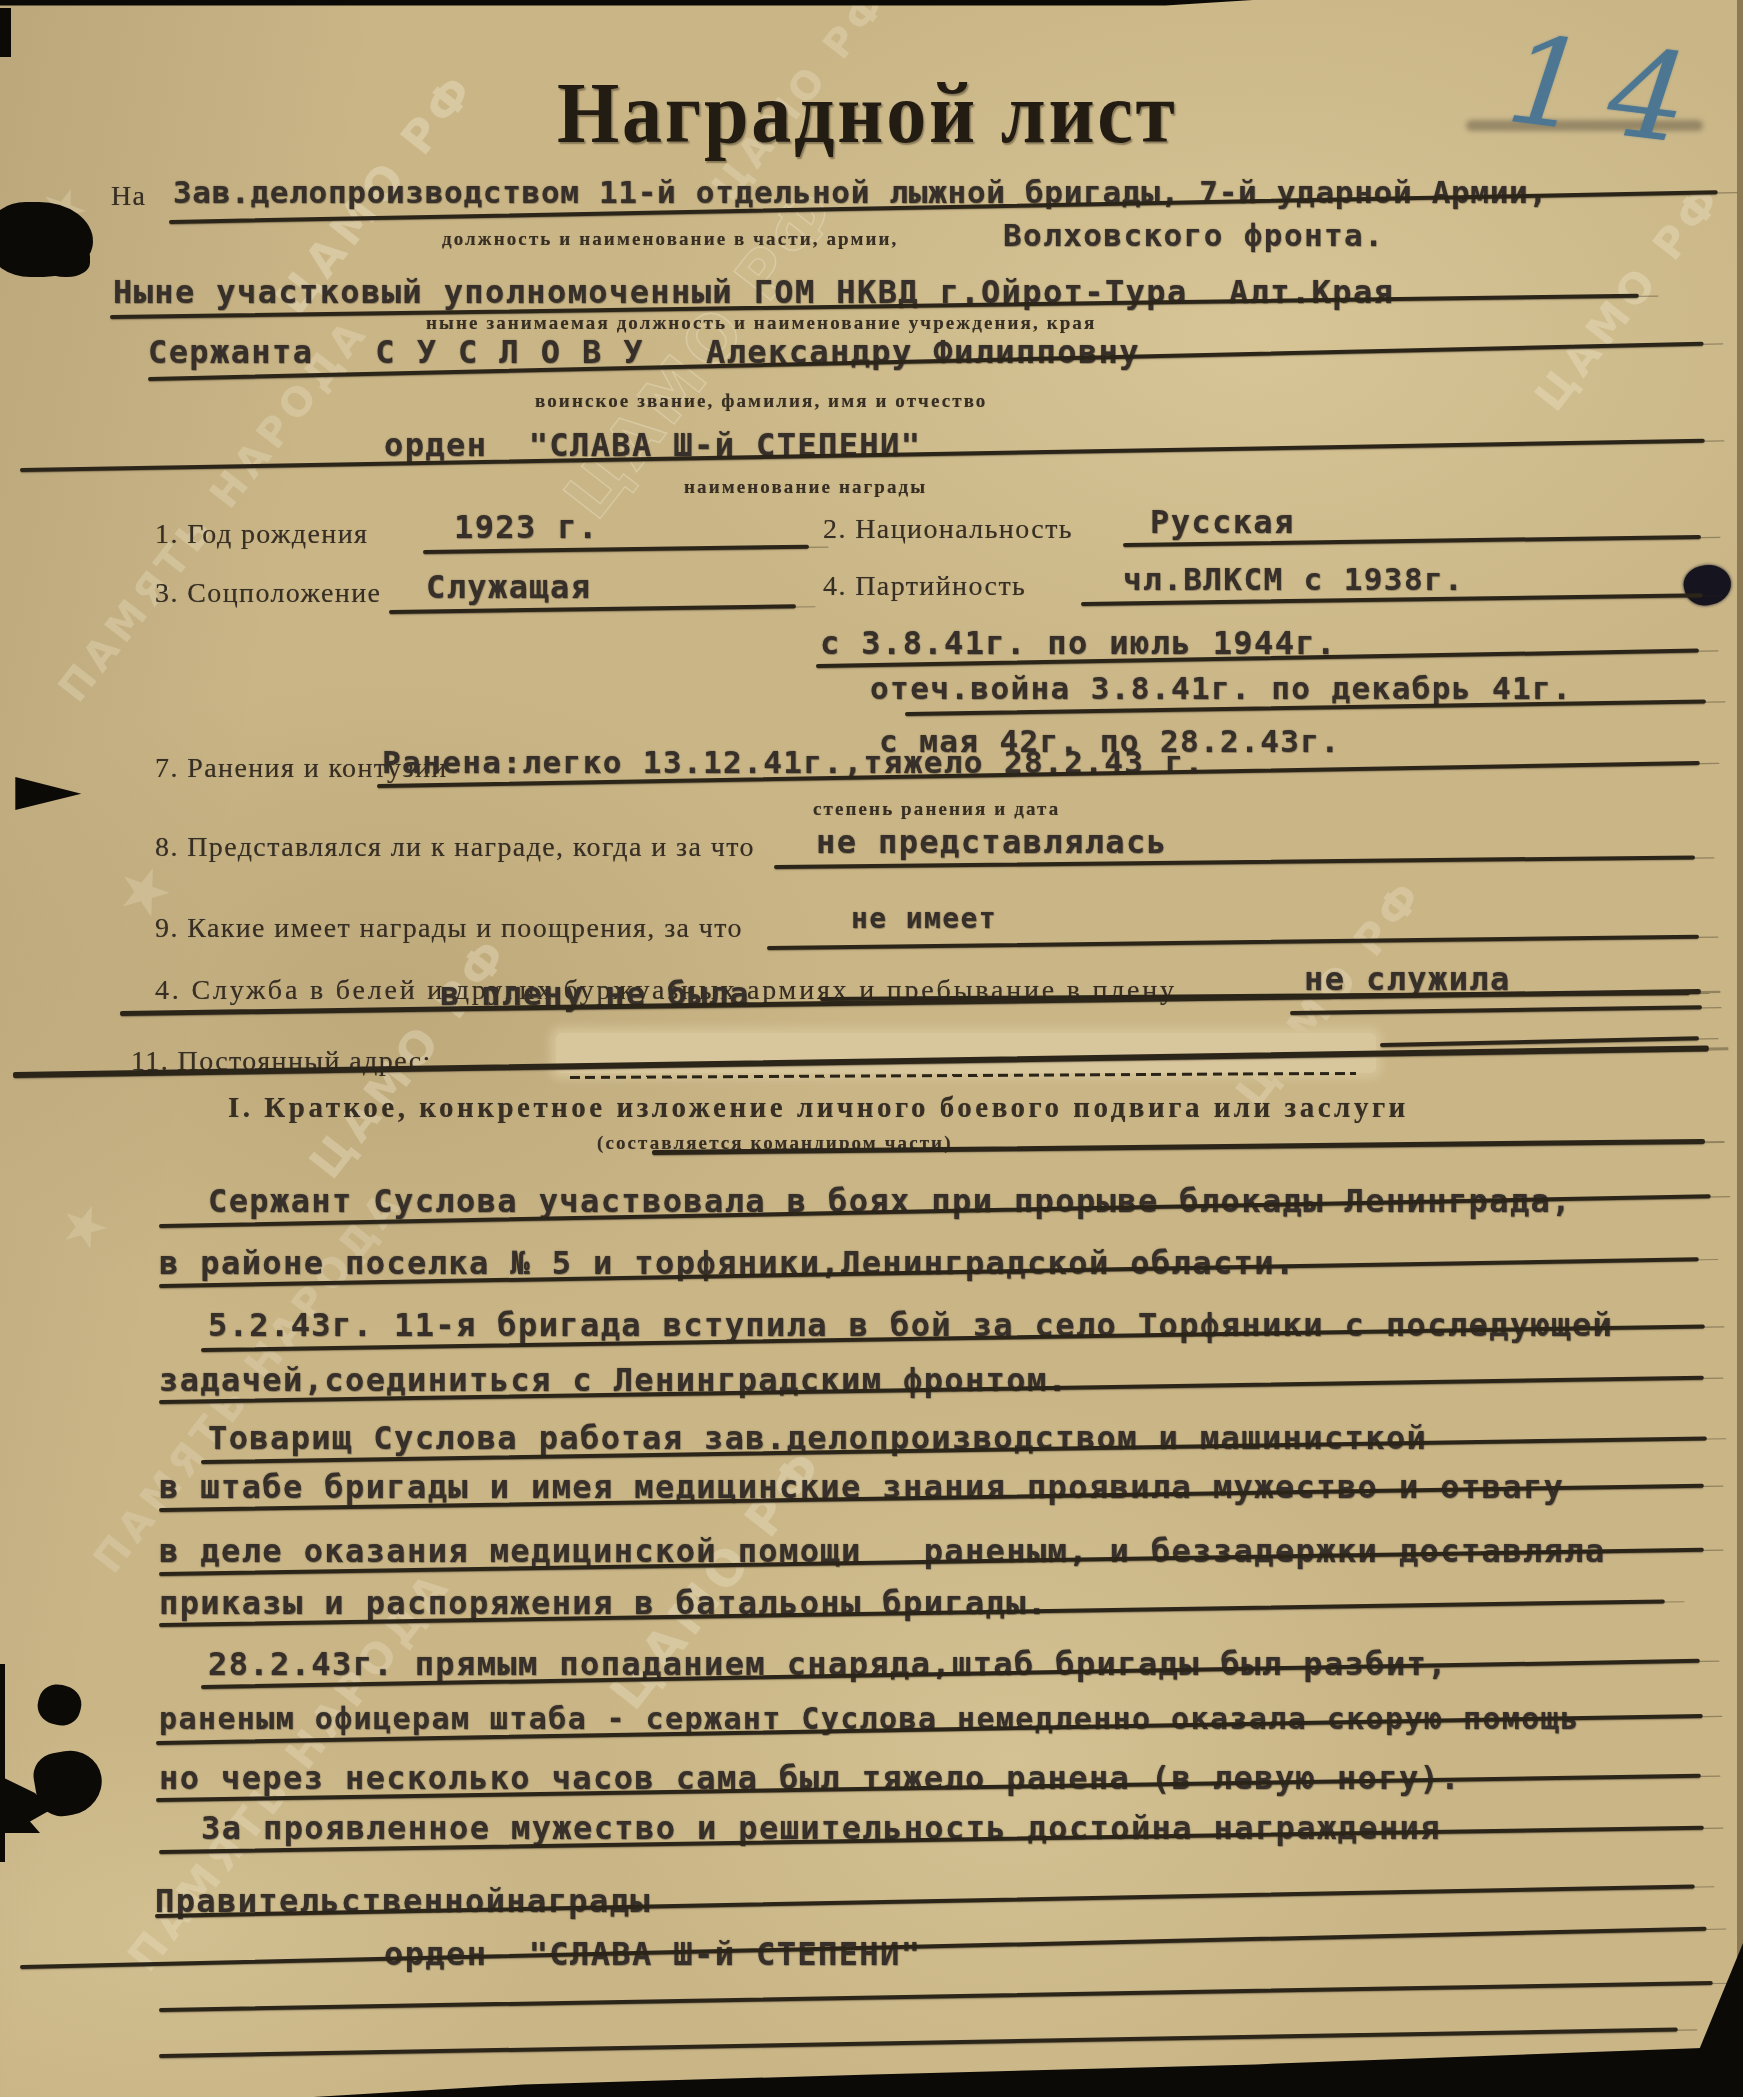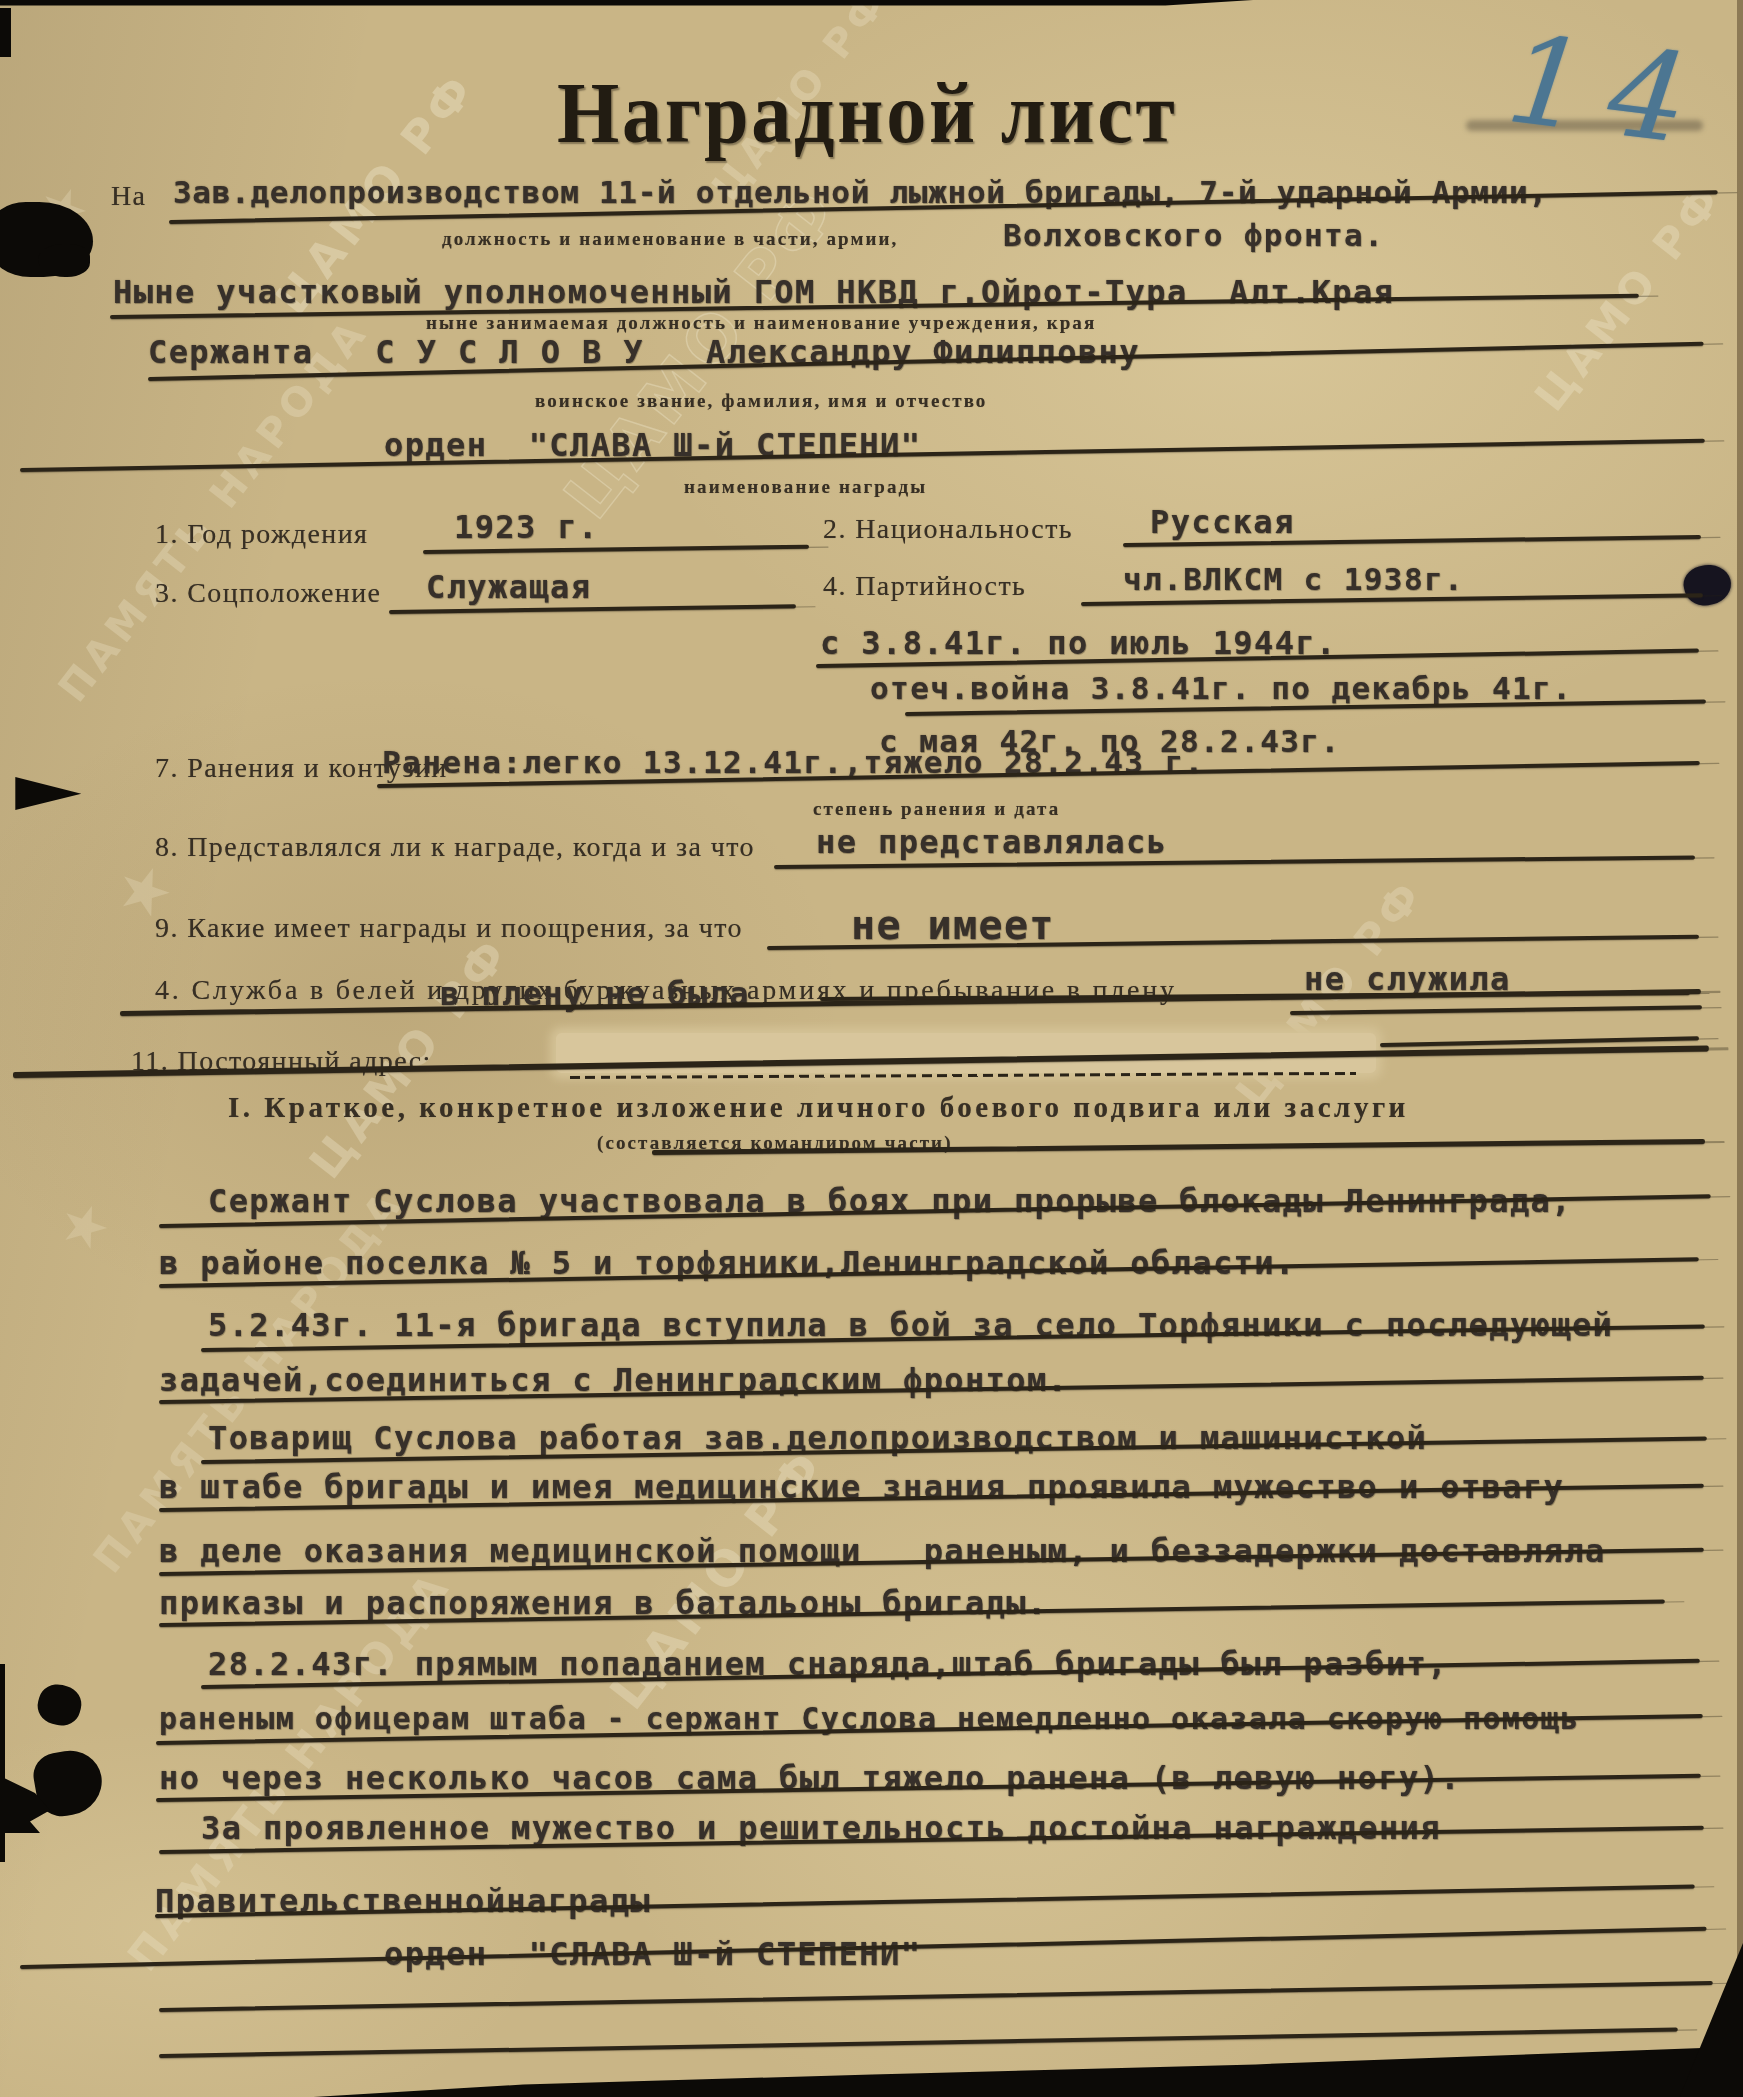--- a/index.html
+++ b/index.html
@@ -112,21 +112,21 @@
   <span class="t" style="left:879px;top:723px;font-size:31px">с мая 42г. по 28.2.43г.</span>
   <span class="p" style="left:155px;top:752px;font-size:28px">7. Ранения и контузии</span>
   <span class="t" style="left:382px;top:744px;font-size:31px">Ранена:легко 13.12.41г.,тяжело 28.2.43 г.</span>
   <i class="rule" style="left:377px;top:784px;width:1323px;height:4.2px;transform:rotate(-1.0deg)"></i>
   <span class="c" style="left:813px;top:798px;font-size:19px">степень ранения и дата</span>
 
   <span class="t" style="left:816px;top:823px;font-size:32px">не представлялась</span>
   <span class="p" style="left:155px;top:831px;font-size:28px">8. Представлялся ли к награде, когда и за что</span>
   <i class="rule" style="left:774px;top:865px;width:921px;height:3.5px;transform:rotate(-0.6deg)"></i>
 
-  <span class="t" style="left:851px;top:902px;font-size:40px">не имеет</span>
+  <span class="t" style="left:851px;top:902px;font-size:28px">не имеет</span>
   <span class="p" style="left:155px;top:912px;font-size:28px">9. Какие имеет награды и поощрения, за что</span>
   <i class="rule" style="left:767px;top:946px;width:932px;height:3.5px;transform:rotate(-0.7deg)"></i>
 
   <span class="t" style="left:1304px;top:960px;font-size:32px">не служила</span>
   <span class="p" style="left:155px;top:974px;font-size:28px;letter-spacing:2.8px">4. Служба в белей и других буржуазных армиях и пребывание в плену</span>
   <i class="rule" style="left:1290px;top:1011px;width:412px;height:3.5px;transform:rotate(-0.8deg)"></i>
   <span class="t" style="left:440px;top:975px;font-size:32px">в плену не была</span>
   <i class="rule" style="left:820px;top:997px;width:870px;height:3.5px;transform:rotate(-0.4deg)"></i>
   <i class="rule" style="left:120px;top:1011px;width:1581px;height:4.9px;transform:rotate(-0.8deg)"></i>
 

